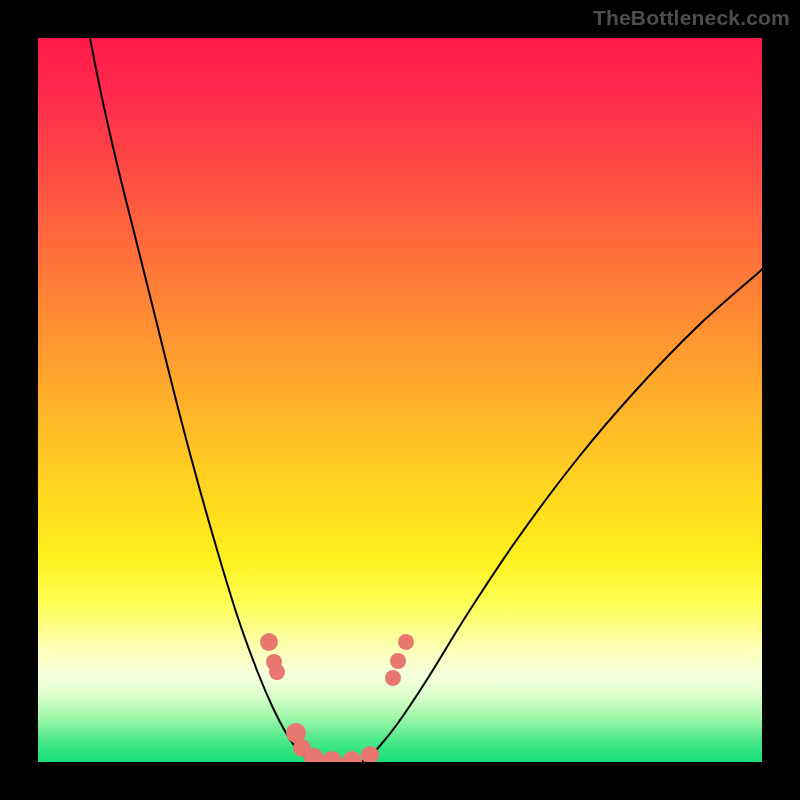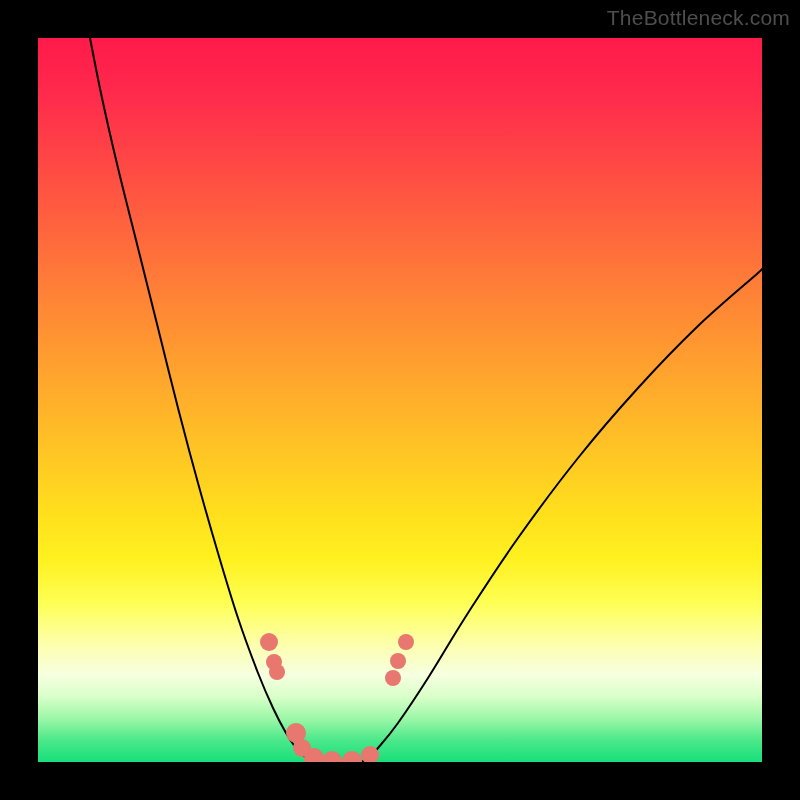--- a/index.html
+++ b/index.html
@@ -48,21 +48,21 @@
       #4be88a 97%,
       #18df7a 100%
     );
   }
   .attribution {
     position: absolute;
     top: 6px;
     right: 10px;
     color: #4e4e4e;
     font-size: 21px;
-    font-weight: 400;
+    font-weight: 700;
     letter-spacing: 0.2px;
     user-select: none;
   }
   svg.curve {
     position: absolute;
     inset: 0;
   }
 </style>
 </head>
 <body>

